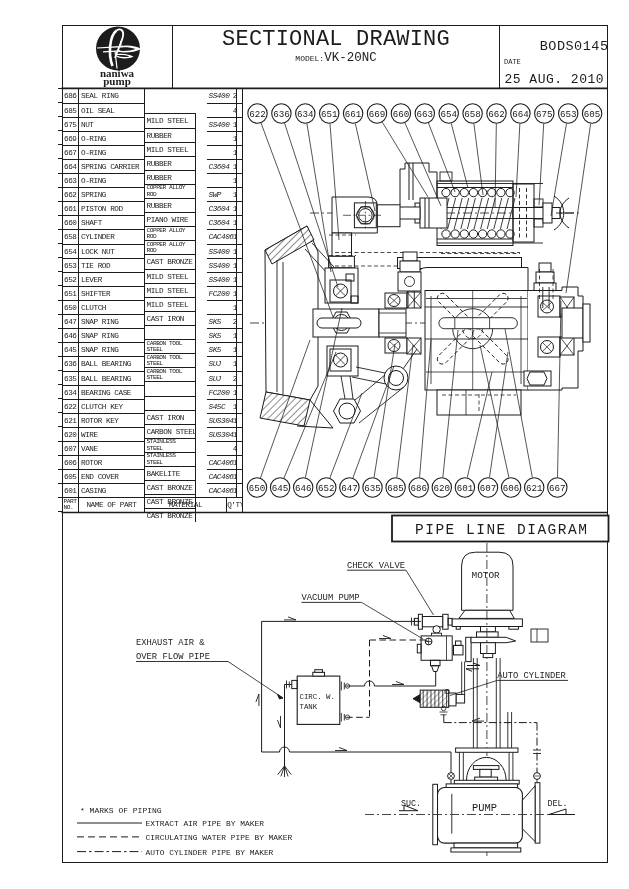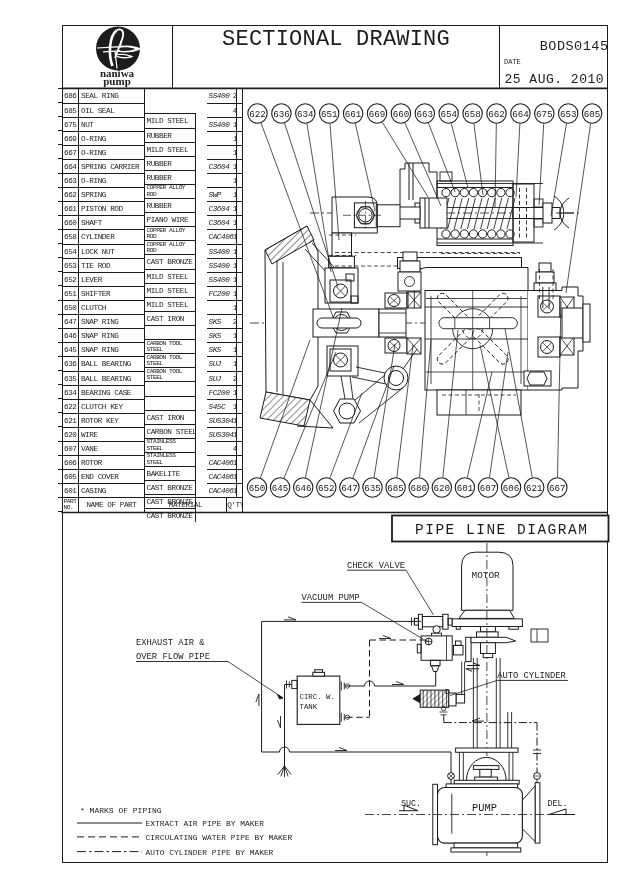--- a/index.html
+++ b/index.html
@@ -80,20 +80,21 @@
       <path d="M41,26.3 L58,25.2 L58,26.4 L41,27.4 Z" fill="#fff"></path>
       <path d="M56,21.5 C65,19.5 74,20.8 79.5,24 C72,27.5 63,28.3 56,26.8 L56,25.5 C62,26.5 69,25.8 73.5,24 C69,22.3 62,21.9 56,22.8 Z" fill="#fff"></path>
       <path d="M55,29 C62,28 68,29.5 71.5,31.8 C66,34 59,34 54.5,31.8 L54.7,30.8 C59,32.2 64,32.3 67.5,31.4 C64,30.1 59,29.8 55.2,30.2 Z" fill="#fff"></path>
       <path d="M53.6,26 L55.6,43.5 L54.4,43.5 L52.4,26 Z" fill="#fff"></path>
       <path d="M58,16 L60,15.8 L59.8,17.2 L58,17.4 Z M57.6,19 L59.6,18.8 L59.4,20.2 L57.6,20.4 Z" fill="#fff"></path>
     </svg>
     <div id="logo-txt">naniwa<br>pump</div>
   </div>
   <div id="h-title">
     <div id="t1">SECTIONAL DRAWING</div>
+    <div id="t3"><span class="m">MODEL:</span>VK-20NC</div>
   </div>
   <div id="h-right">
     <span class="lab" style="top:33.5px">DATE</span>
     <div id="bods">BODS0145</div>
     <div id="datev">25 AUG. 2010</div>
   </div>
   <div class="tr" style="top:88.40px;height:14.11px">
 <div class="td c1">686</div>
 <div class="td c2">SEAL RING</div>
 <div class="td c3">MILD STEEL</div>

